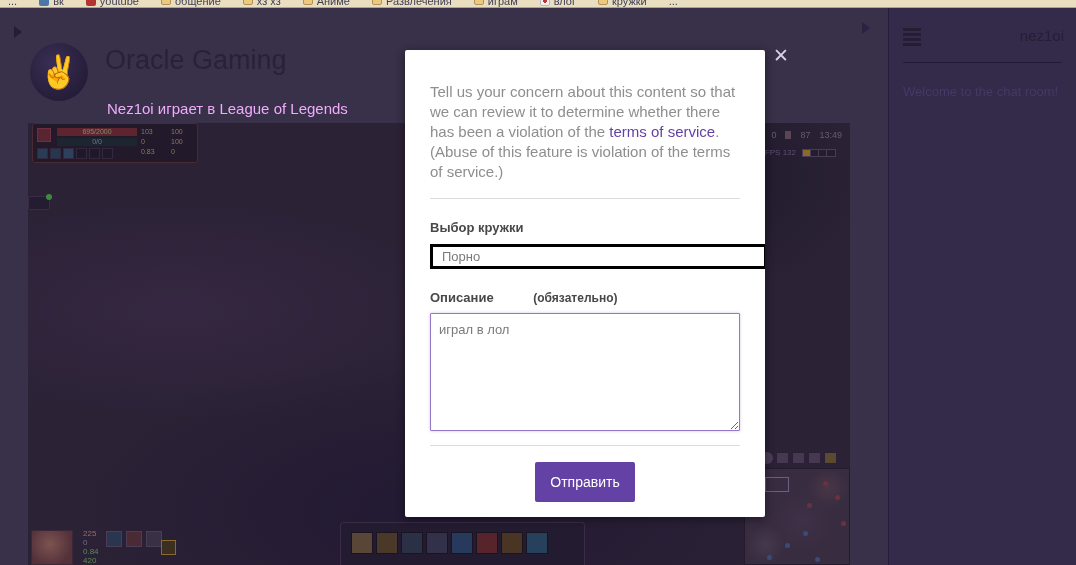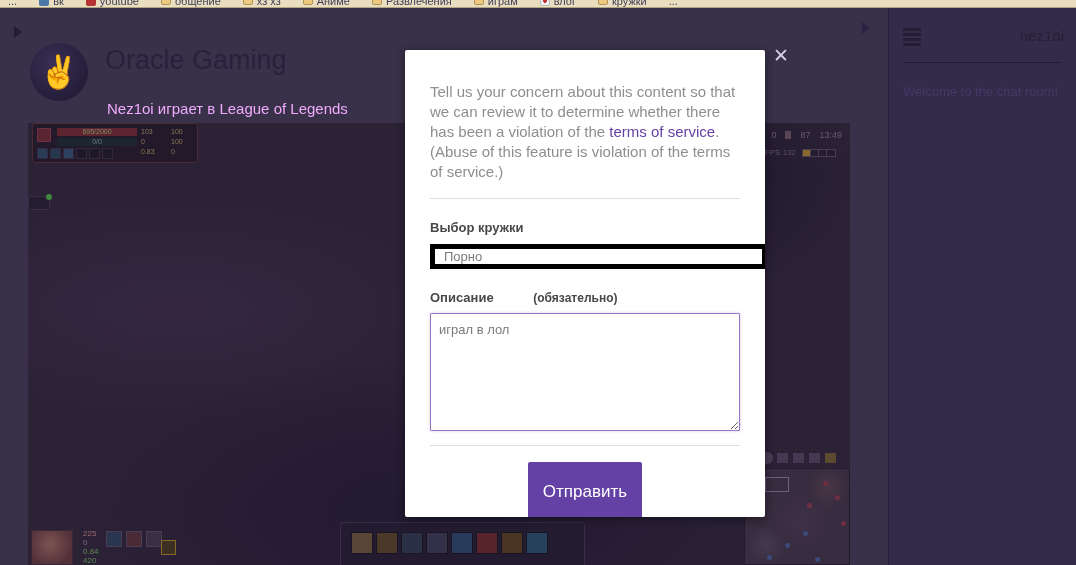--- a/index.html
+++ b/index.html
@@ -116,27 +116,27 @@
   .modal { position:absolute; left:405px; top:50px; width:360px; height:467px; background:#fff;
            border-radius:2px; z-index:10; overflow:hidden; box-shadow:0 2px 10px rgba(0,0,0,.45); }
   .m-inner { padding:22px 25px 0 25px; }
   .m-title { font-size:19px; color:#4f4f4f; font-weight:400; }
   .m-desc { margin-top:10px; font-size:15px; line-height:20px; color:#8e8e8e; }
   .m-desc a { color:#6441a4; text-decoration:none; }
   .m-hr { border:none; border-top:1px solid #ddd; margin-top:16px; }
   .m-label { margin-top:21px; font-size:13px; font-weight:bold; color:#484848; }
   .m-label .req { font-size:12px;margin-left:36px; }
   .m-select { display:block; margin-top:9px; width:calc(100% + 27px); height:25px;
-              border:5px solid #000000; background:#fff; padding:0 0 0 9px; font-size:13px;
+              border:3px solid #000000; background:#fff; padding:0 0 0 9px; font-size:13px;
               color:#7a7a7a; font-family:"Liberation Sans", sans-serif; border-radius:0; }
   .m-ta { display:block; margin-top:8px; width:100%; height:118px; border:1px solid #9579c8;
           box-shadow:0 0 3px rgba(120,90,180,.35); padding:8px; font-size:13px; color:#7a7a7a;
           font-family:"Liberation Sans", sans-serif; resize:both; outline:none; border-radius:1px; }
   .m-btn { display:block; margin:16px auto 0 auto; background:#6441a4; color:#fff; border:none;
-           padding:20px 15px; font-size:17px; border-radius:2px; cursor:pointer;
+           padding:12px 15px; font-size:14px; border-radius:2px; cursor:pointer;
            font-family:"Liberation Sans", sans-serif; }
 </style>
 </head>
 <body>
 
 <div class="stage">
 
   <div class="bm-bar">
     <div class="bm-row">
       <span class="bm">

